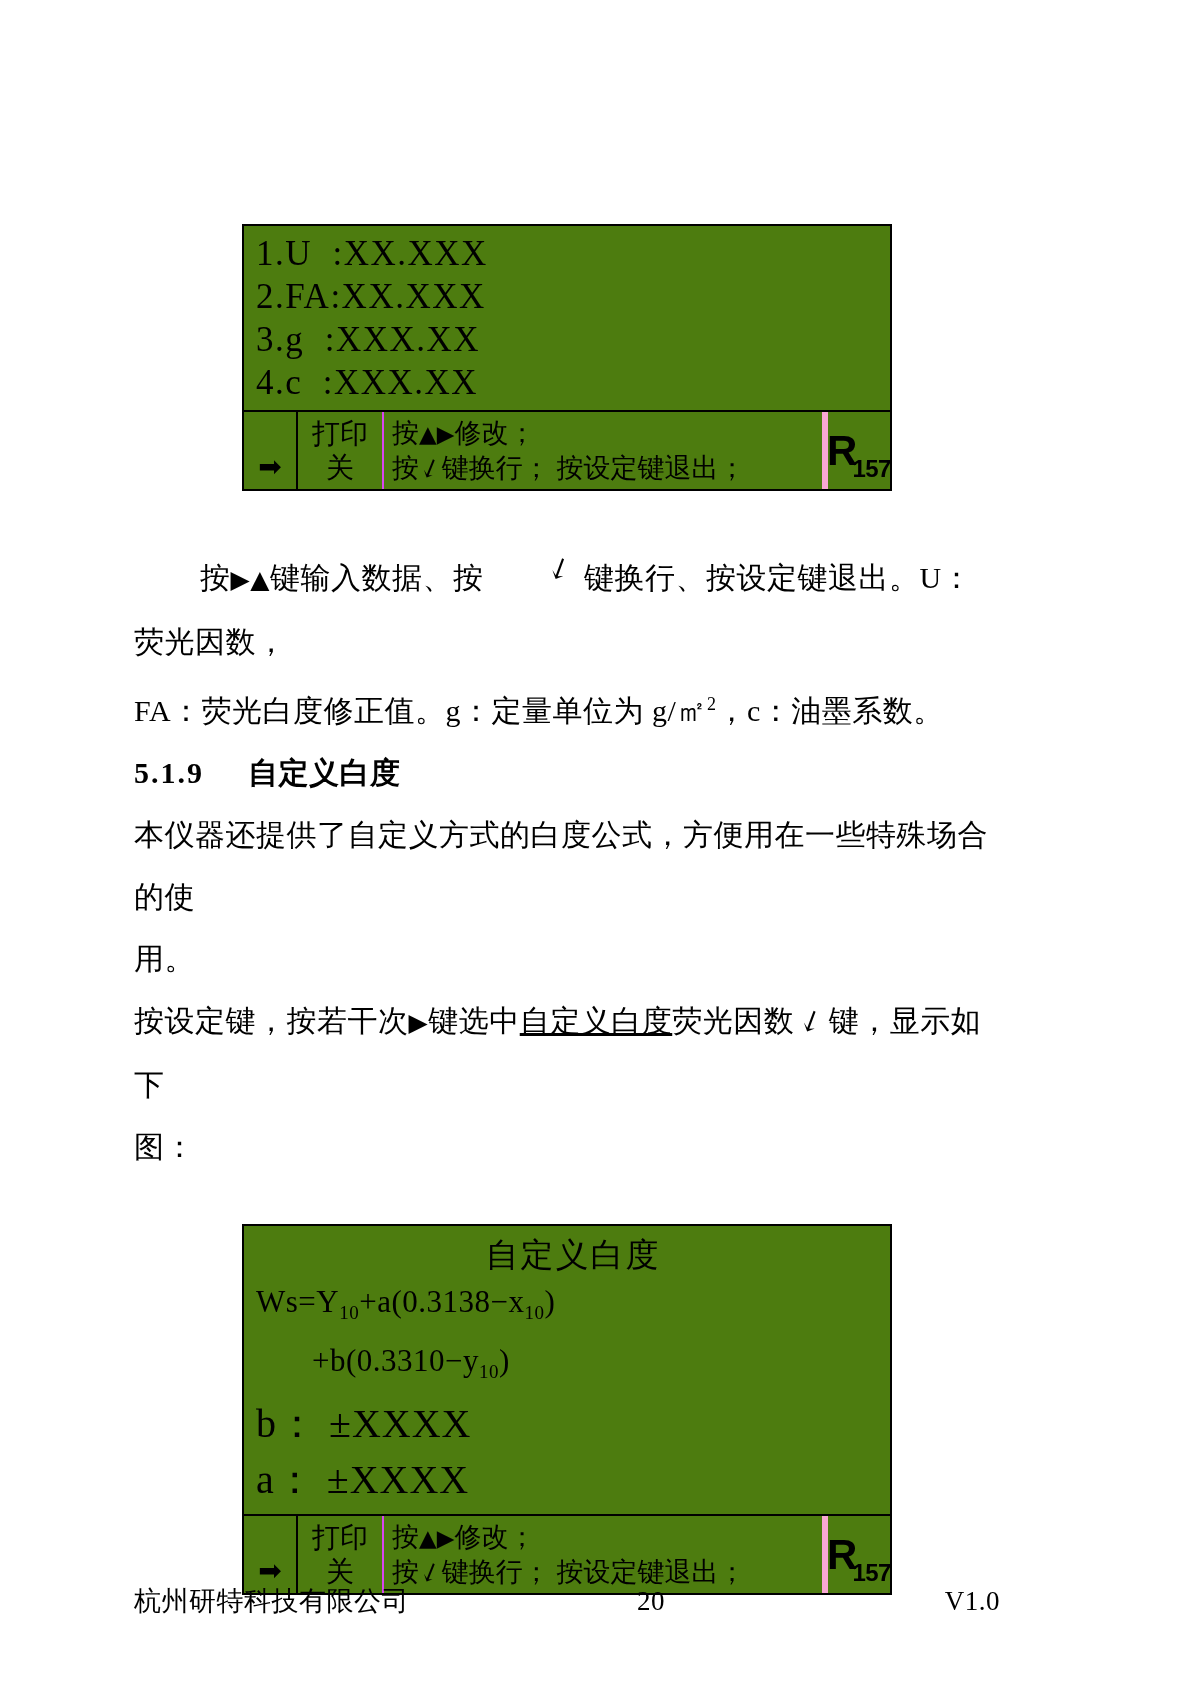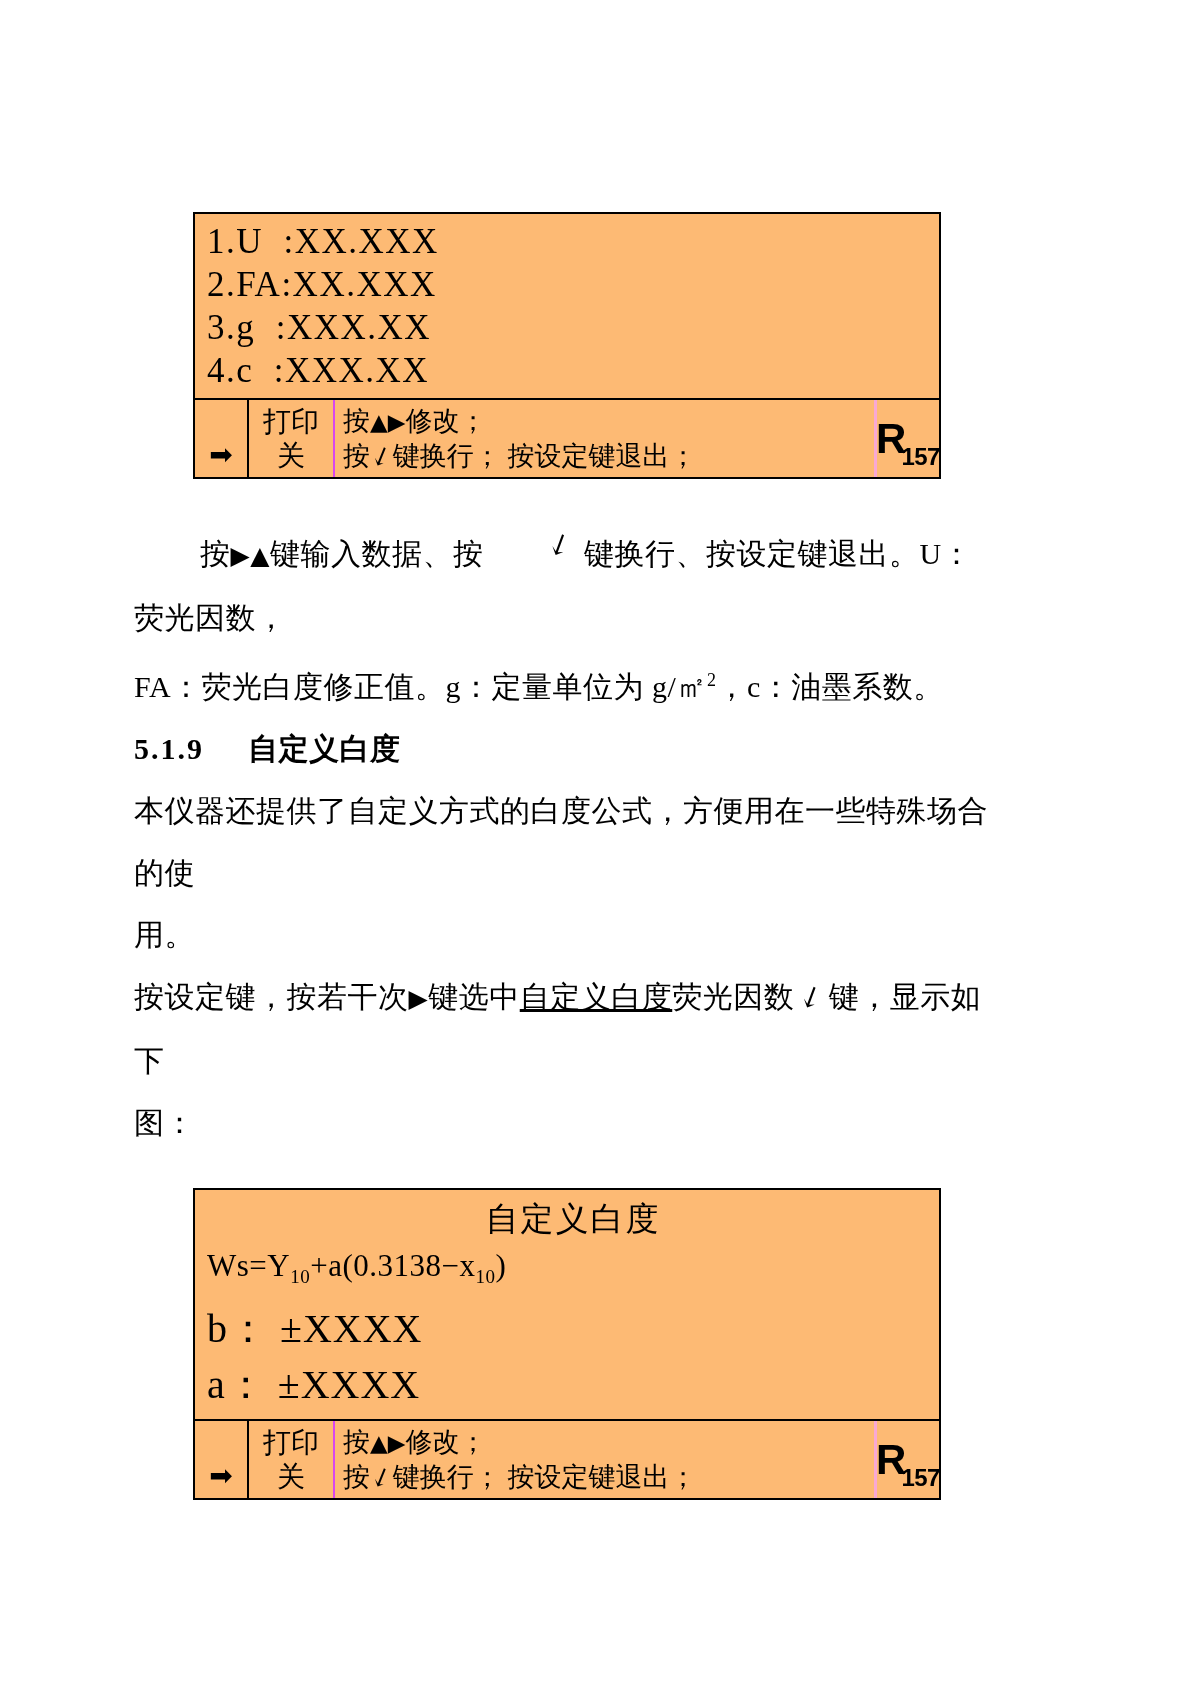--- a/index.html
+++ b/index.html
@@ -27,23 +27,23 @@
   .content {
     position: absolute;
     left: 134px;
     top: 0;
     width: 866px;
   }
 
   
   .lcd {
     border: 2px solid #000;
-    background: #fdba74;
-    width: 748px;
-    margin: 4px auto;
+    background: #4d7c0f;
+    width: 650px;
+    margin: 16px auto;
     box-sizing: border-box;
   }
   .lcd-body {
     padding: 6px 0 6px 12px;
   }
   .lcd-line {
     font-family: "Liberation Serif", "DejaVu Serif", serif;
     font-size: 35px;
     line-height: 43px;
     letter-spacing: 1.5px;
@@ -74,21 +74,21 @@
     border-right: 2px solid #d946ef;
     box-sizing: border-box;
     text-align: center;
     font-family: "Liberation Serif", "DejaVu Serif", serif;
     font-size: 28px;
     line-height: 34px;
     padding: 5px 0 4px 0;
   }
   .foot-hint {
     flex: 1;
-    border-right: 3px solid #f9a8d4;
+    border-right: 6px solid #f9a8d4;
     box-sizing: border-box;
     padding: 4px 0 4px 8px;
     font-family: "Liberation Serif", "DejaVu Serif", serif;
     font-size: 27px;
     line-height: 34px;
     white-space: nowrap;
   }
   .foot-hint .tri {
     font-family: "DejaVu Sans", sans-serif;
     font-size: 23px;
@@ -239,20 +239,21 @@
 
     <p class="para"><span>按设定键，按若干次</span><span class="tri-in">▶</span><span>键选中</span><span class="u-underline">自定义白度</span><span>荧光因数</span><span class="slash-in">↙</span><span>键，显示如下</span></p>
     <p class="para">图：</p>
 
     <div class="sp-b"></div>
 
     <div class="lcd">
       <div class="lcd-body">
         <div class="lcd-title">自定义白度</div>
         <div class="formula"><span>Ws=Y</span><sub>10</sub><span>+a(0.3138−x</span><sub>10</sub><span>)</span></div>
+        <div class="formula"><span class="ind"></span><span>+b(0.3310−y</span><sub>10</sub><span>)</span></div>
         <div class="ab-line">b： ±XXXX</div>
         <div class="ab-line">a： ±XXXX</div>
       </div>
       <div class="lcd-footer">
         <div class="foot-arrow">
           <span class="arrow-glyph">➡</span>
         </div>
         <div class="foot-print">
           <div>打印</div>
           <div>关</div>
@@ -263,14 +264,19 @@
         </div>
         <div class="foot-logo">
           <span class="rmark">R</span>
             <span class="rsub">157</span>
         </div>
       </div>
     </div>
 
   </div>
 
+  <div class="pagefoot">
+    <span class="pf-left">杭州研特科技有限公司</span>
+    <span class="pf-center">20</span>
+    <span class="pf-right">V1.0</span>
+  </div>
 
 </div>
 
 </body></html>

